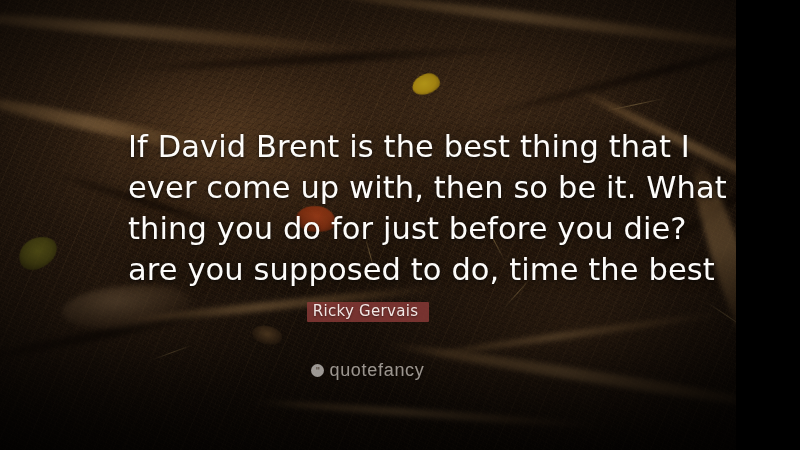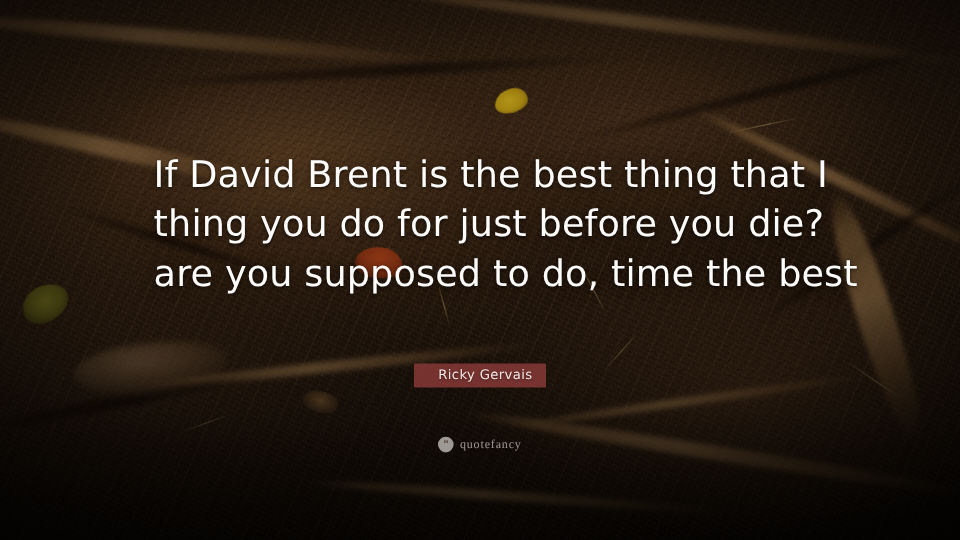--- a/index.html
+++ b/index.html
@@ -7,21 +7,21 @@
 
   html, body {
     width: 800px;
     height: 450px;
     overflow: hidden;
     background: #000;
   }
 
   .poster {
     position: relative;
-    width: 800px;
+    width: 736px;
     height: 450px;
     overflow: hidden;
     font-family: "DejaVu Sans", sans-serif;
     background-color: #404040;
   }
 
   
 
   .bg-base {
     position: absolute;
@@ -217,25 +217,25 @@
   .author-wrap {
     position: absolute;
     left: 0;
     right: 0;
     top: 301px;
     text-align: center;
   }
 
   .author-badge {
     display: inline-block;
-    padding: 3px 11px 4px 20px;
+    padding: 3px 11px 4px 6px;
     background: rgba(139, 58, 56, 0.82);
     color: #f2e7e4;
     font-family: "DejaVu Sans", sans-serif;
-    font-size: 11px;
+    font-size: 15px;
     line-height: 13px;
     letter-spacing: 0.3px;
     border-radius: 1px;
     text-shadow: 0 1px 2px rgba(0,0,0,0.45);
   }
 
   .watermark {
     position: absolute;
     left: 0;
     right: 0;
@@ -260,22 +260,22 @@
   .wm-logo span {
     font-family: "DejaVu Serif", serif;
     font-size: 9px;
     line-height: 9px;
     font-weight: 700;
     color: #7b6a5c;
     transform: translateY(1px);
   }
 
   .wm-text {
-    font-family: Liberation Serif, serif;
-    font-size: 10px;
+    font-family: Liberation Sans, sans-serif;
+    font-size: 18px;
     line-height: 13px;
     letter-spacing: 0.7px;
     color: #efe9e2;
     text-shadow: 0 1px 2px rgba(0,0,0,0.5);
   }
 </style>
 </head>
 <body>
 
 <div class="poster">
@@ -313,20 +313,21 @@
   <div class="needle n5"></div>
   <div class="needle n6"></div>
 
   <div class="shade"></div>
   <div class="vignette"></div>
 
   <div class="content">
 
     <div class="quote-block">
       <div class="quote-line">If David Brent is the best thing that I</div>
+      <div class="quote-line">ever come up with, then so be it. What</div>
       <div class="quote-line">thing you do for just before you die?</div>
       <div class="quote-line">are you supposed to do, time the best</div>
     </div>
 
     <div class="author-wrap">
       <span class="author-badge">Ricky Gervais</span>
     </div>
 
     <div class="watermark">
       <span class="wm-logo">

